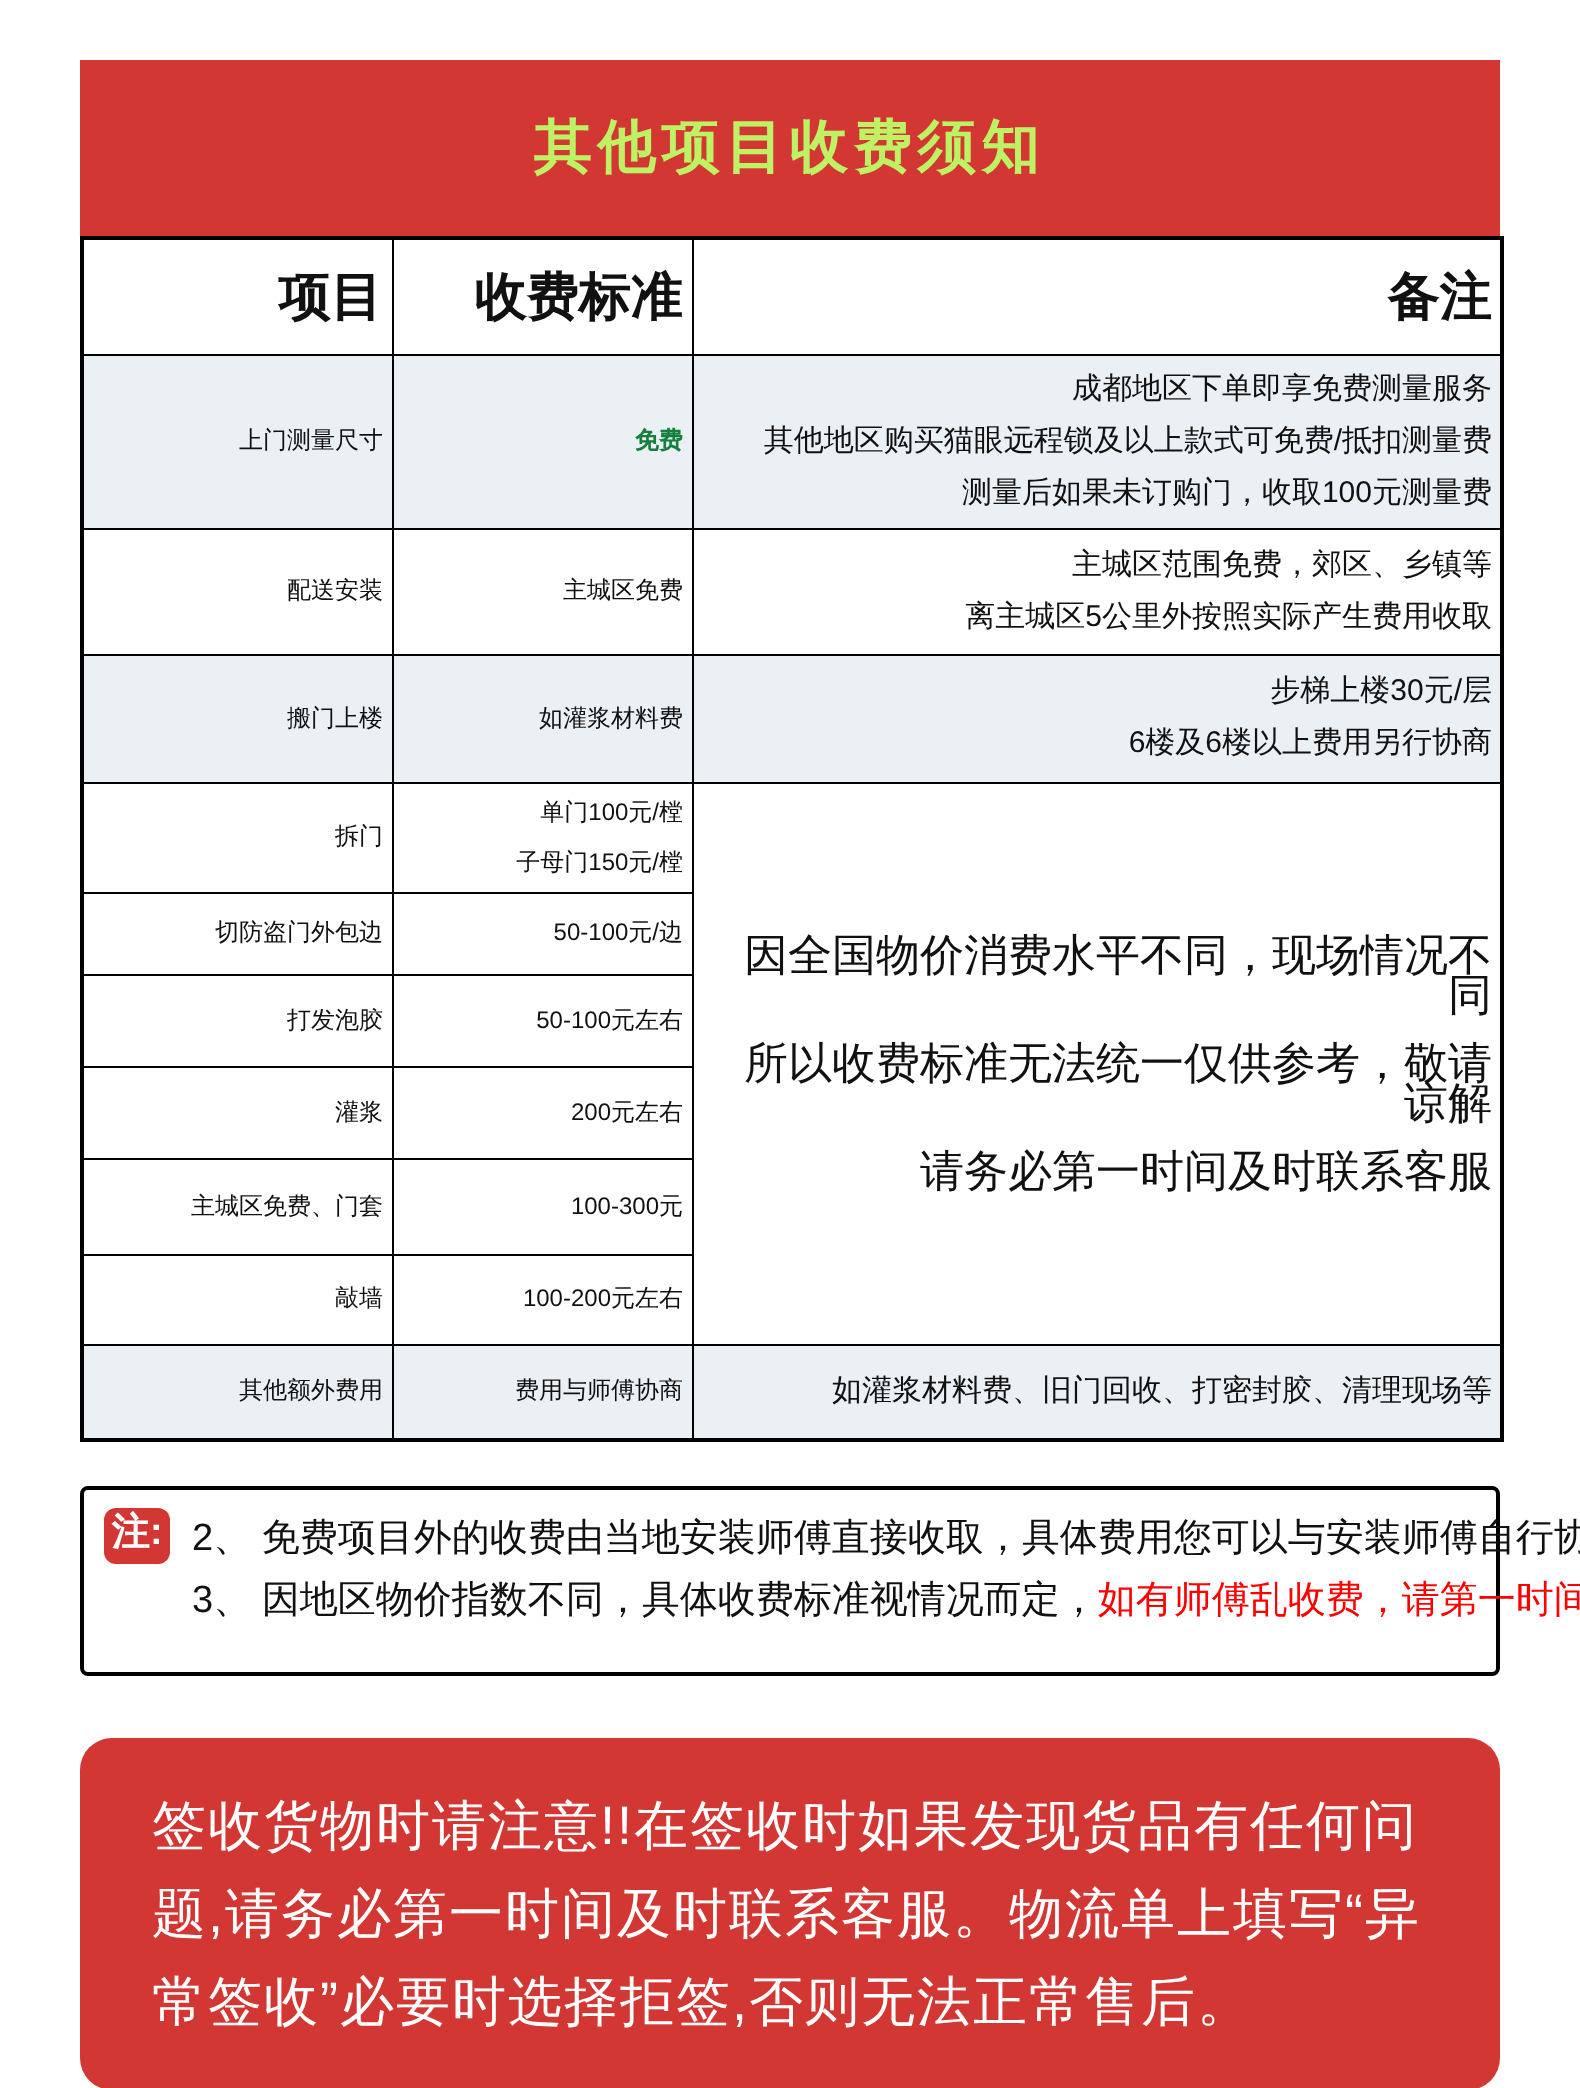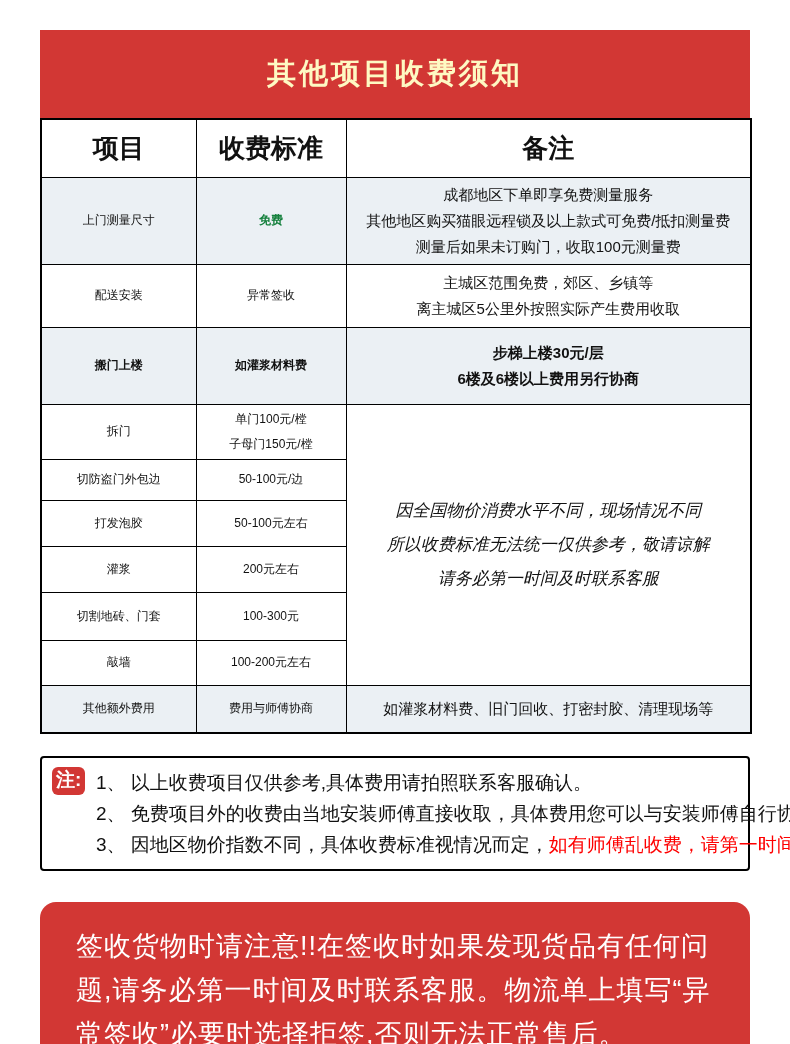--- a/index.html
+++ b/index.html
@@ -1,37 +1,37 @@
 <!DOCTYPE html>
 <html><head>
 <meta charset="utf-8">
 <style>
   html,body{margin:0;padding:0;background:#ffffff;}
   body{width:790px;height:1044px;font-family:"Liberation Sans","DejaVu Sans",sans-serif;color:#111;}
   .page{box-sizing:border-box;width:790px;height:1044px;padding:30px 40px 0 40px;overflow:hidden;}
 
   
   .banner{height:88px;background:#d23734;display:flex;align-items:center;justify-content:center;}
-  .banner .title{color:#fef9c3;font-size:29px;font-weight:bold;letter-spacing:3px;}
+  .banner .title{color:#bef264;font-size:29px;font-weight:bold;letter-spacing:3px;}
 
   
   table.fee{width:710px;border-collapse:collapse;table-layout:fixed;border:2px solid #000;}
-  table.fee th,table.fee td{border:1px solid #000;text-align:center;vertical-align:middle;padding:2px 4px;box-sizing:border-box;}
+  table.fee th,table.fee td{border:1px solid #000;text-align:right;vertical-align:middle;padding:2px 4px;box-sizing:border-box;}
   table.fee th{font-size:26px;font-weight:bold;height:58px;background:#fff;}
   .c-item{width:155px;}
   .c-fee{width:150px;}
   .c-remark{width:405px;}
   td.item,td.fee{font-size:12px;}
   td.fee .fl{line-height:25px;}
   td.remark{font-size:15px;line-height:26px;}
   tr.shaded td{background:#ebf0f4;}
   .fee-red{color:#15803d;font-weight:bold;}
   td.merged{background:#ffffff;}
-  td.merged .ml{font-size:17px;line-height:20px;margin:14px 0;font-style:italic;}
-  tr.r0{height:87px;} tr.r1{height:63px;margin-left:16px;} tr.r2{height:77px;font-weight:bold;}
+  td.merged .ml{font-size:22px;line-height:20px;margin:14px 0;}
+  tr.r0{height:87px;} tr.r1{height:63px;margin-left:16px;} tr.r2{height:64px;}
   tr.r3{height:54px;} tr.r4{height:41px;} tr.r5{height:46px;}
   tr.r6{height:46px;} tr.r7{height:48px;} tr.r8{height:45px;}
   tr.r9{height:48px;}
 
   
   .notes{position:relative;box-sizing:border-box;width:710px;margin-top:22px;border:2px solid #000;border-radius:4px;background:#fff;padding:9px 8px 9px 54px;min-height:95px;}
   .note-badge{position:absolute;left:10px;top:9px;background:#d23734;color:#fff;font-size:19px;font-weight:bold;border-radius:6px;padding:2px 4px 4px 4px;line-height:22px;}
   .note-line{font-size:19px;line-height:31px;white-space:nowrap;}
   .note-hl{color:#fe0000;}
 
@@ -66,21 +66,21 @@
         <td class="fee fee-red">免费</td>
         <td class="remark">
           <div>成都地区下单即享免费测量服务</div>
           <div>其他地区购买猫眼远程锁及以上款式可免费/抵扣测量费</div>
           <div>测量后如果未订购门，收取100元测量费</div>
         </td>
       </tr>
 
       <tr class="r1">
         <td class="item">配送安装</td>
-        <td class="fee">异常签收</td>
+        <td class="fee">主城区免费</td>
         <td class="remark">
           <div>主城区范围免费，郊区、乡镇等</div>
           <div>离主城区5公里外按照实际产生费用收取</div>
         </td>
       </tr>
 
       <tr class="r2 shaded">
         <td class="item">搬门上楼</td>
         <td class="fee">如灌浆材料费</td>
         <td class="remark">
@@ -111,43 +111,40 @@
         <td class="item">打发泡胶</td>
         <td class="fee">50-100元左右</td>
       </tr>
 
       <tr class="r6">
         <td class="item">灌浆</td>
         <td class="fee">200元左右</td>
       </tr>
 
       <tr class="r7">
-        <td class="item">切割地砖、门套</td>
+        <td class="item">主城区免费、门套</td>
         <td class="fee">100-300元</td>
       </tr>
 
       <tr class="r8">
         <td class="item">敲墙</td>
         <td class="fee">100-200元左右</td>
       </tr>
 
       <tr class="r9 shaded">
         <td class="item">其他额外费用</td>
         <td class="fee">费用与师傅协商</td>
         <td class="remark">如灌浆材料费、旧门回收、打密封胶、清理现场等</td>
       </tr>
     </tbody>
   </table>
 
   <div class="notes">
     <span class="note-badge">注:</span>
     <div class="note-line">
-      <span>1、 以上收费项目仅供参考,具体费用请拍照联系客服确认。</span>
-    </div>
-    <div class="note-line">
       <span>2、 免费项目外的收费由当地安装师傅直接收取，具体费用您可以与安装师傅自行协商;</span>
     </div>
     <div class="note-line">
       <span>3、 因地区物价指数不同，具体收费标准视情况而定，</span><span class="note-hl">如有师傅乱收费，请第一时间与客服联系。</span>
     </div>
   </div>
 
   <div class="warning">
     <p>签收货物时请注意!!在签收时如果发现货品有任何问题,请务必第一时间及时联系客服。物流单上填写“异常签收”必要时选择拒签,否则无法正常售后。</p>
   </div>

